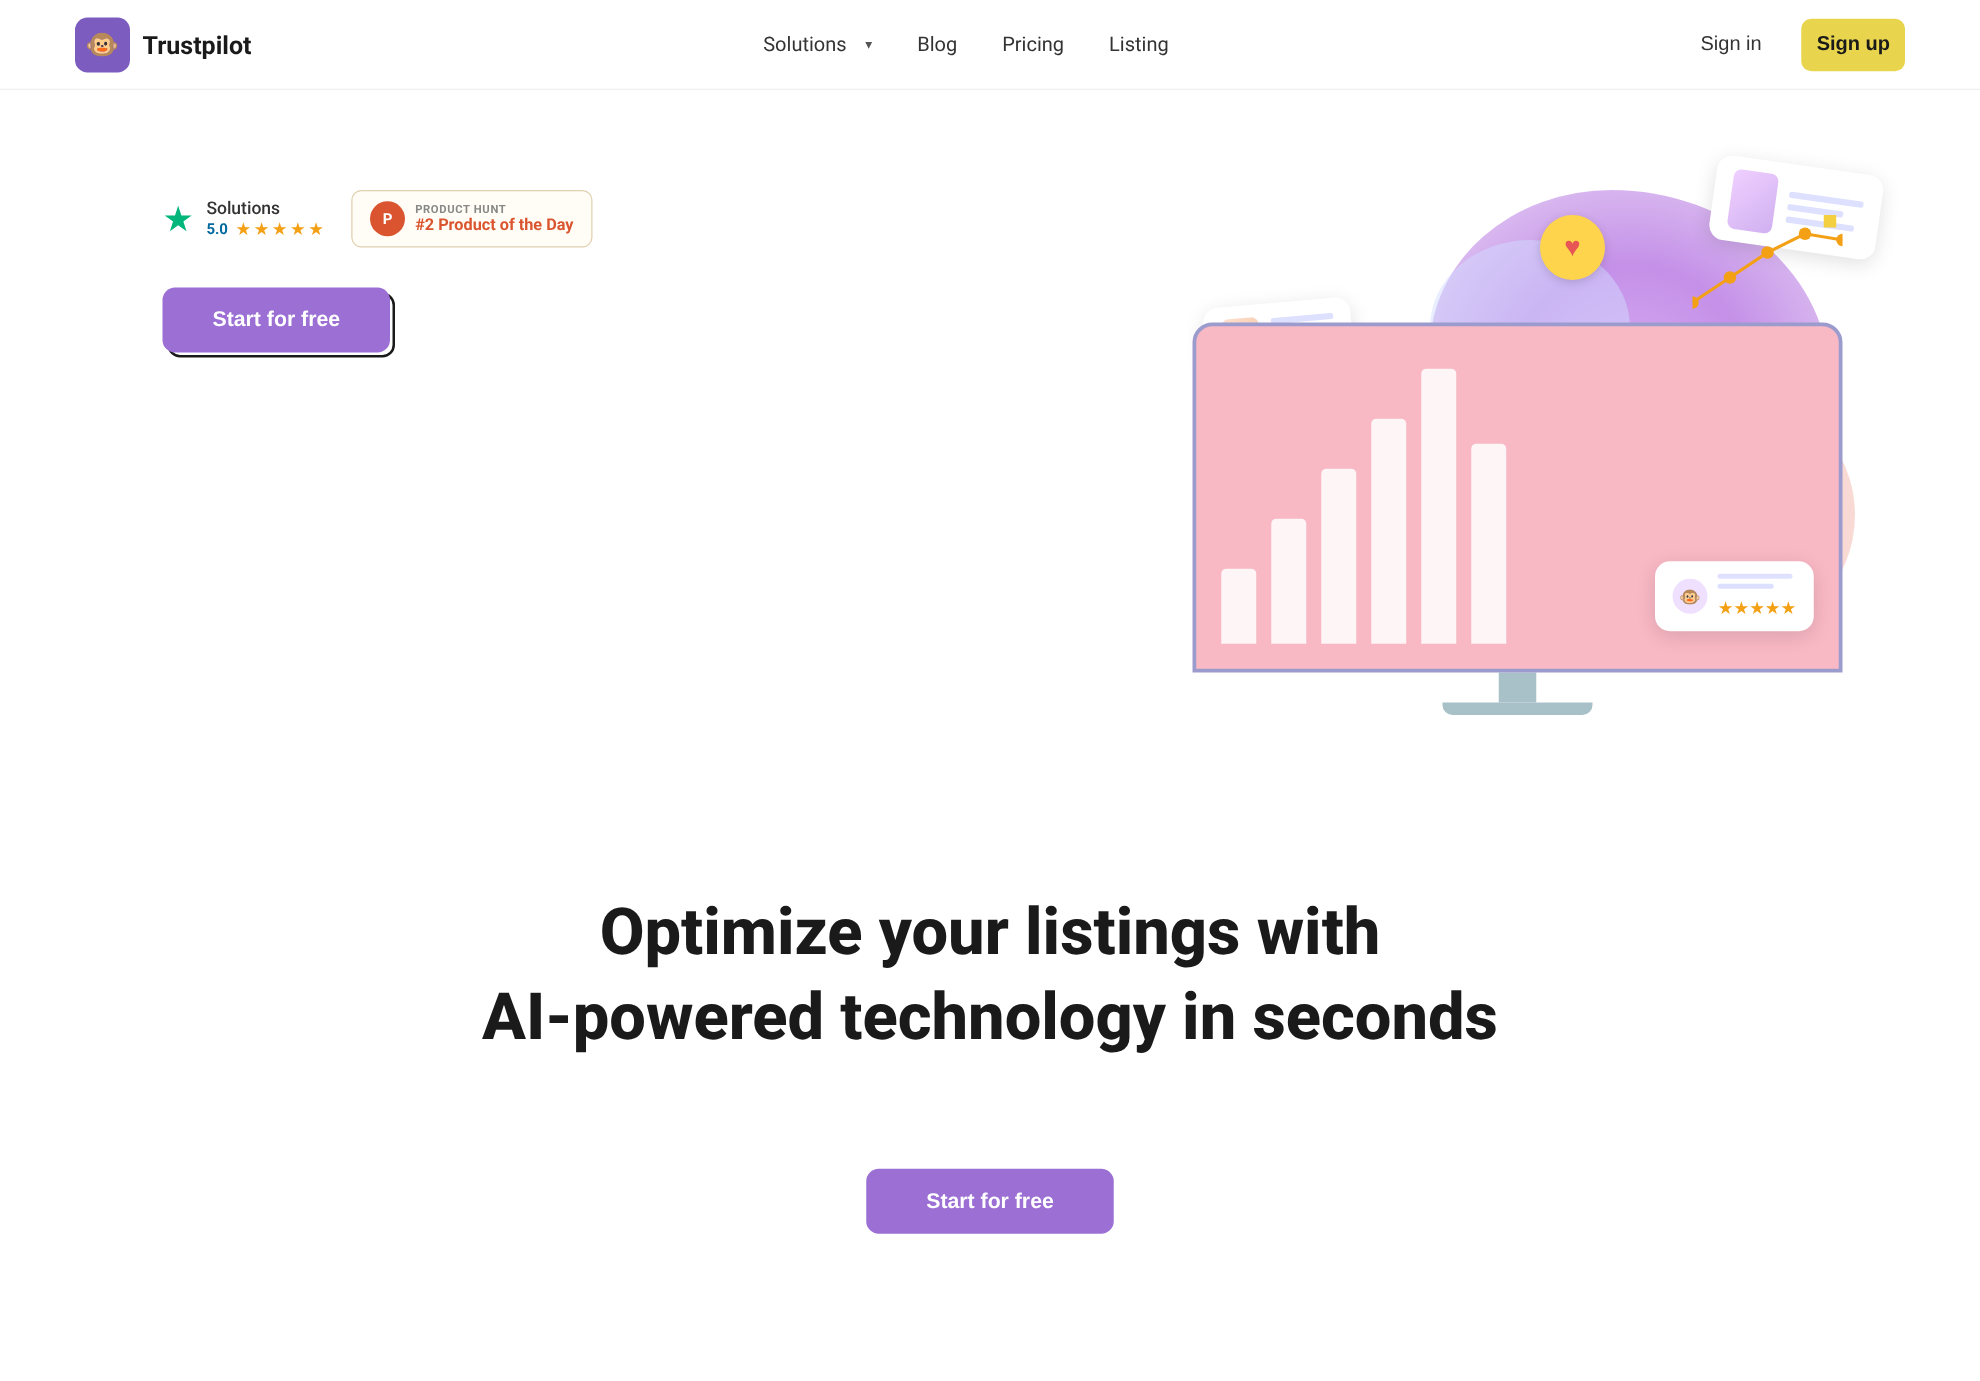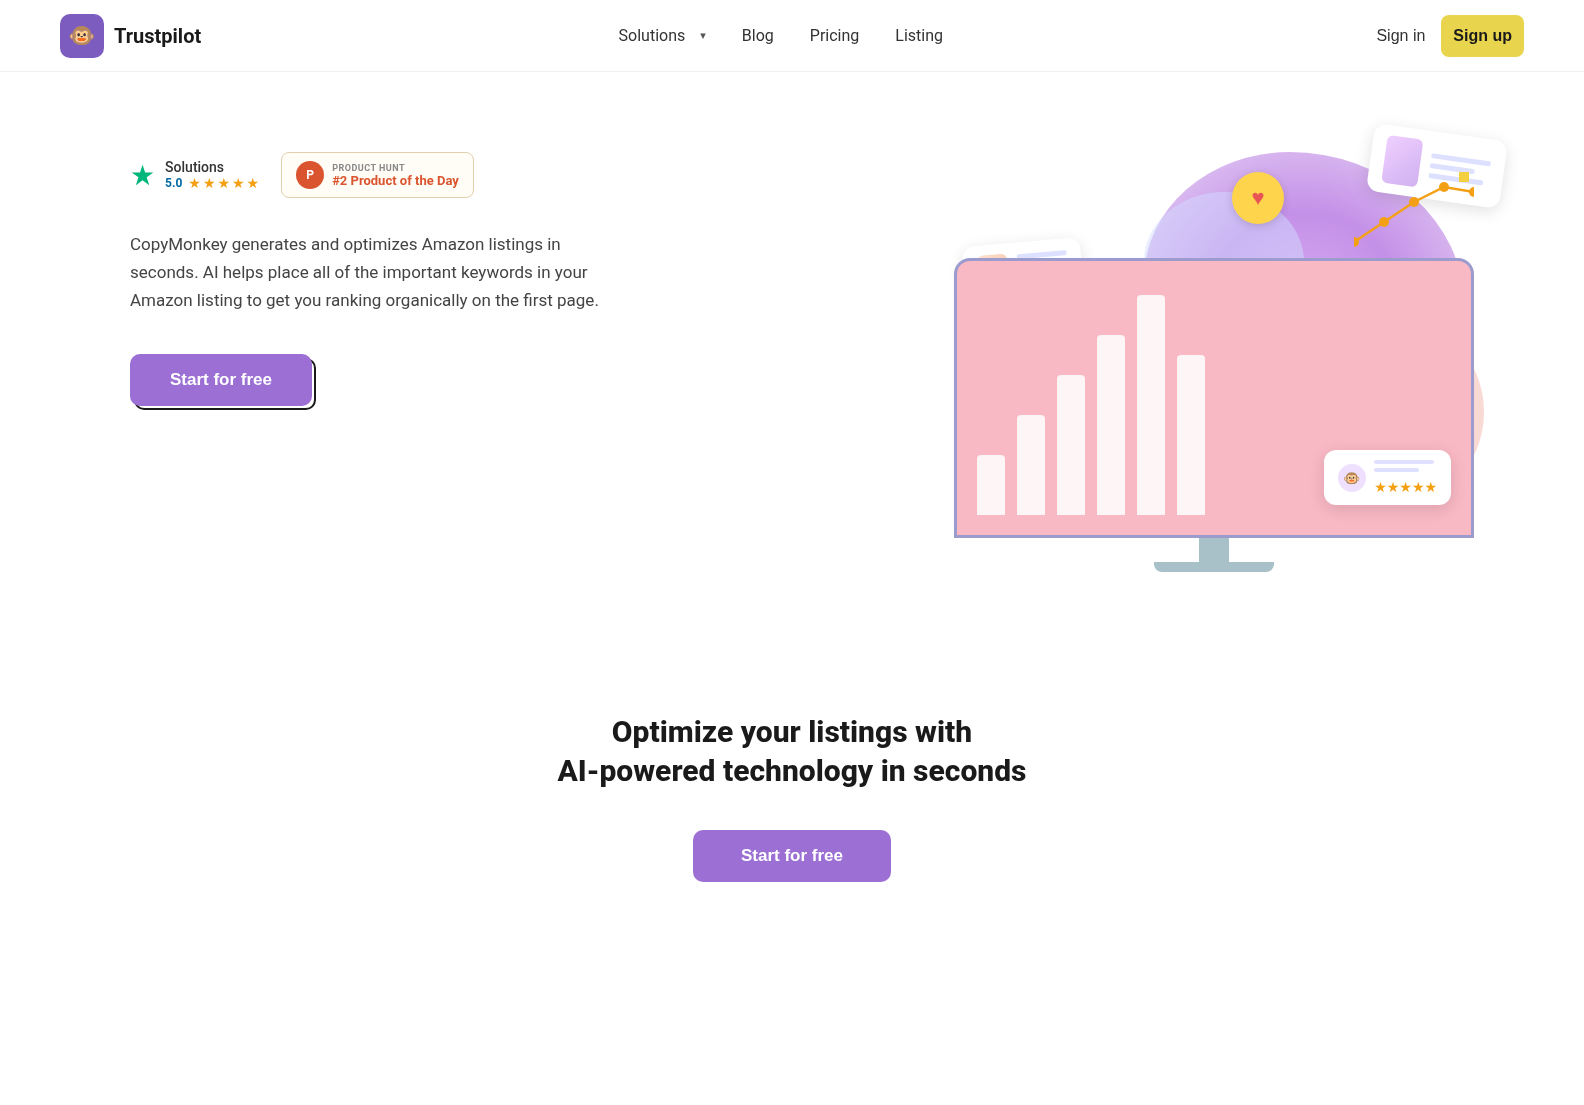--- a/index.html
+++ b/index.html
@@ -61,20 +61,21 @@
       text-decoration: none;
       cursor: pointer;
       display: flex;
       align-items: center;
       gap: 15px;
     }
 
     .navbar-right {
       display: flex;
       align-items: center;
+      gap: 16px;
     }
 
     .signin-btn {
       font-size: 16px;
       color: #333;
       background: none;
       border: none;
       cursor: pointer;
       padding: 8px 16px;
     }
@@ -451,25 +452,25 @@
     }
 
     
     .optimize-section {
       text-align: center;
       padding: 80px 40px 60px;
       background: #fff;
     }
 
     .optimize-heading {
-      font-size: 30px;
+      font-size: 52px;
       font-weight: 800;
       line-height: 1.3;
       color: #1a1a1a;
-      margin-bottom: 40px;
+      margin-bottom: 88px;
     }
 
     .optimize-heading span {
       display: block;
     }
 
     .start-btn-center {
       display: inline-block;
       font-size: 17px;
       font-weight: 600;
@@ -554,21 +555,20 @@
         <div class="ph-text">
           <span class="ph-label">Product Hunt</span>
           <span class="ph-rank">#2 Product of the Day</span>
         </div>
       </div>
     </div>
 
     
 
     
-    <p class="hero-description">CopyMonkey generates and optimizes Amazon listings in seconds. AI helps place all of the important keywords in your Amazon listing to get you ranking organically on the first page.</p>
 
     
     <button class="start-btn-hero">Start for free</button>
   </div>
 
   <div class="hero-right">
 
     <div class="blob-purple"></div>
     <div class="blob-peach"></div>
     <div class="blob-light"></div>

